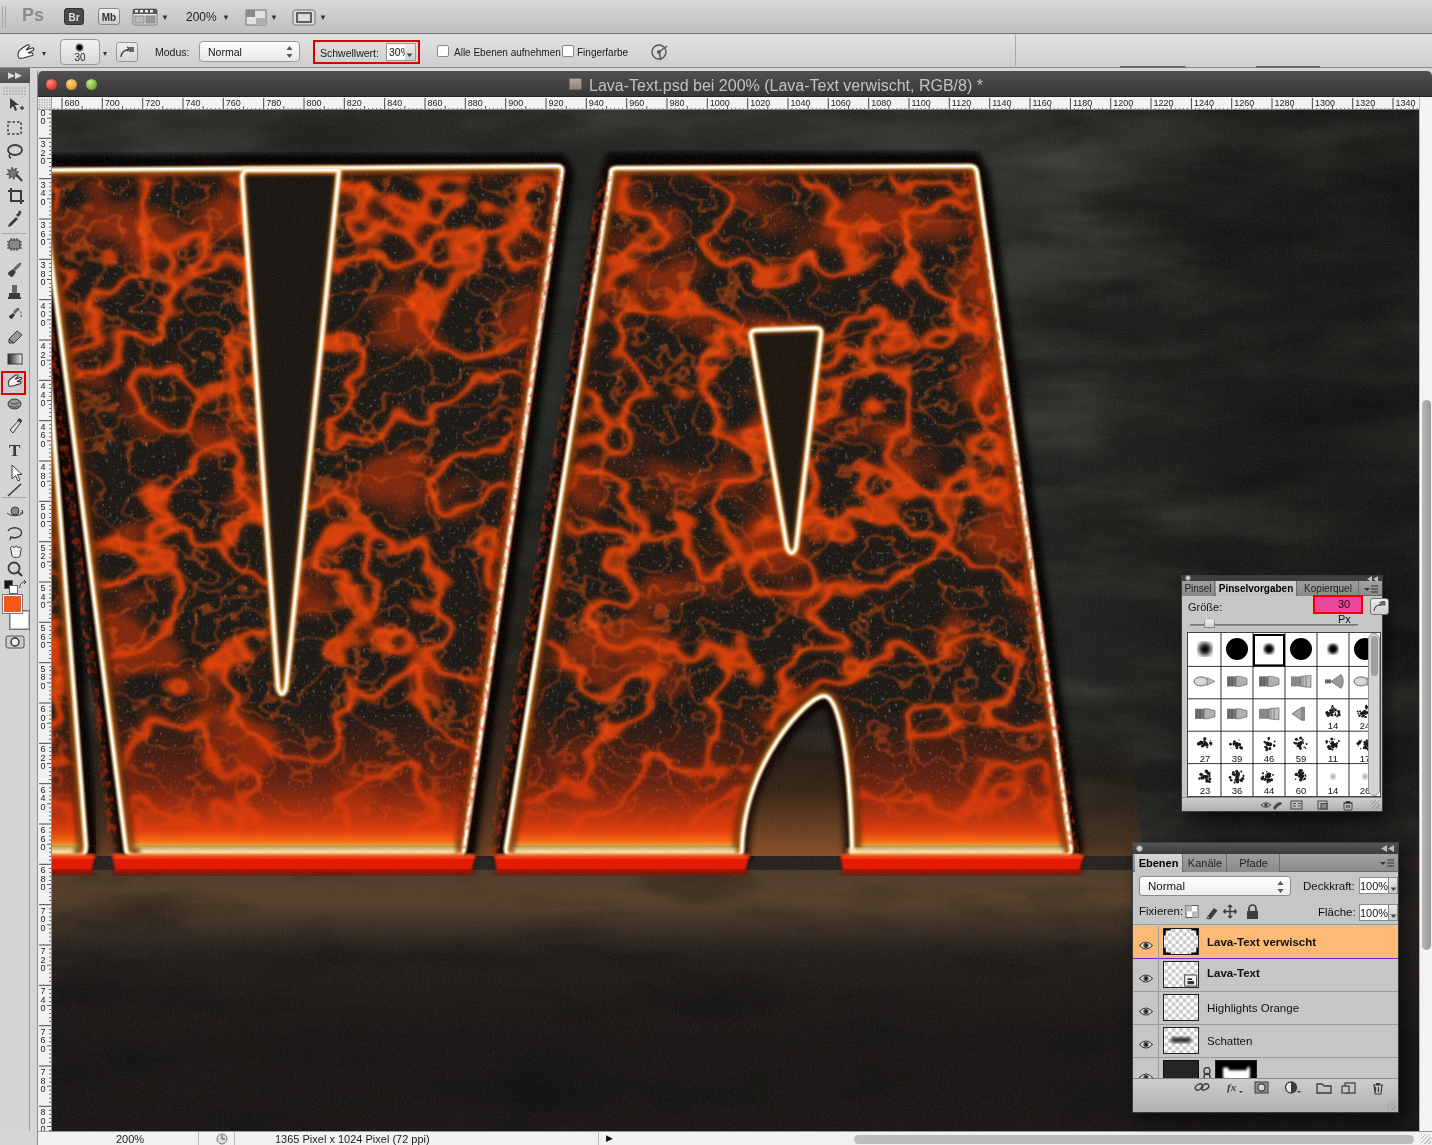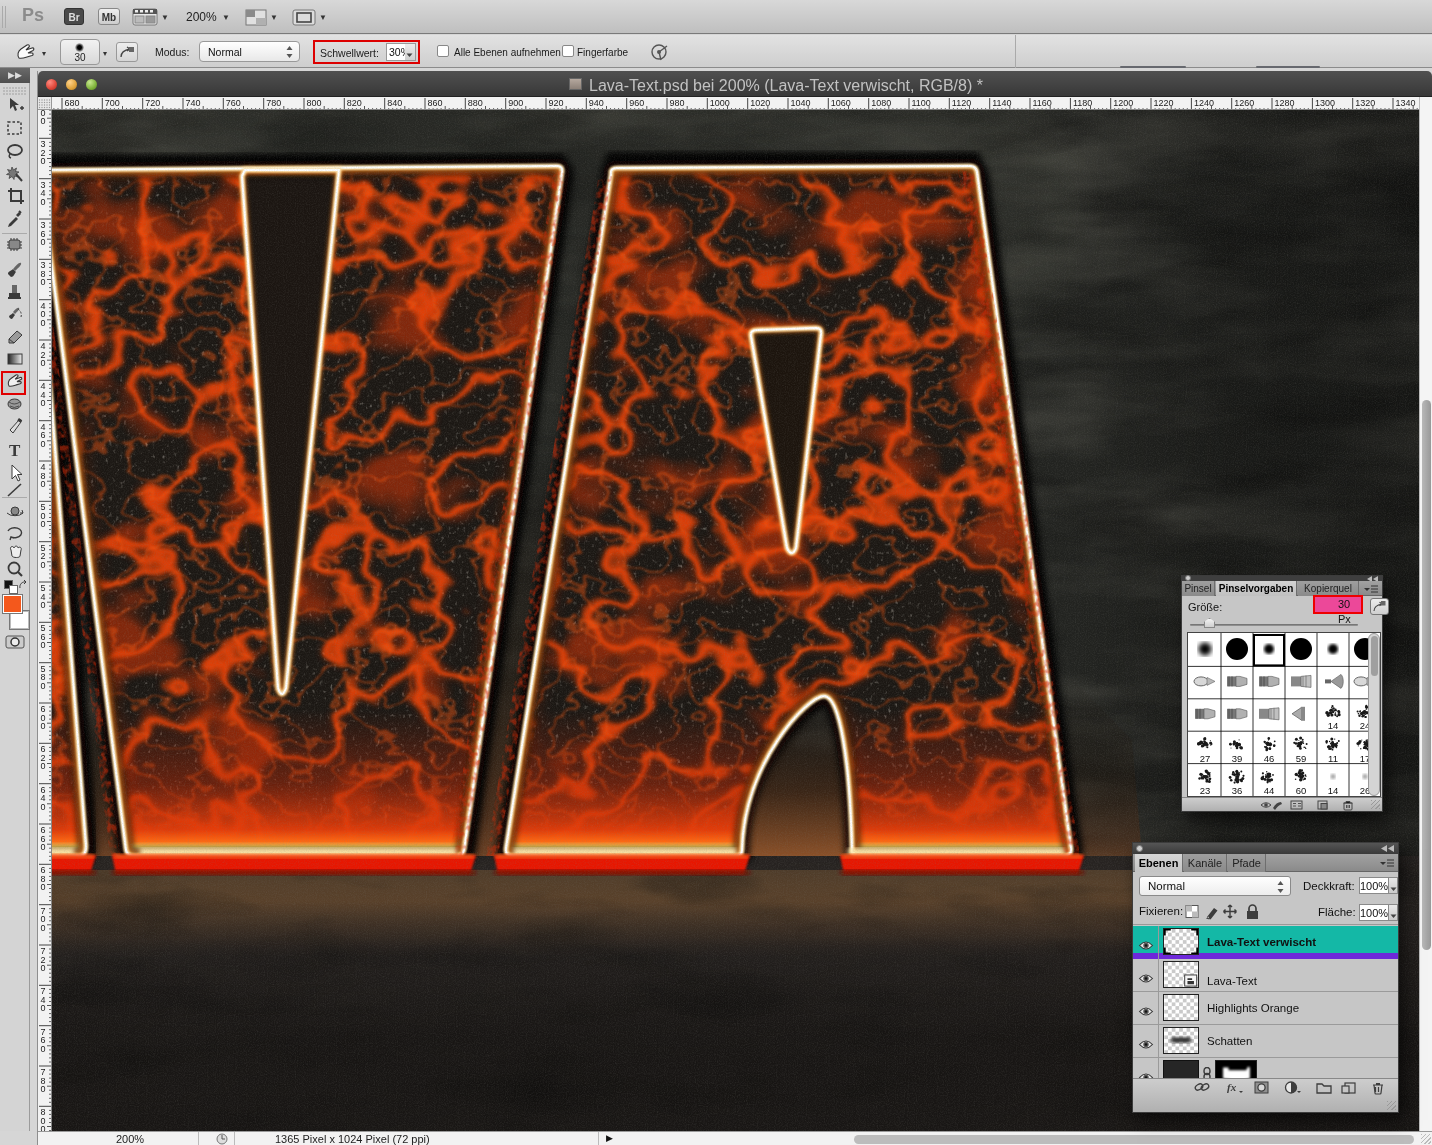--- a/index.html
+++ b/index.html
@@ -1748,21 +1748,21 @@
 <div style="position:absolute;left:1132px;top:842px;width:267px;height:271px;background:#c6c6c6;border:1px solid #3c3c3c;box-shadow:5px 7px 16px rgba(0,0,0,0.6);z-index:21">
   <div style="position:absolute;left:0;top:0;width:100%;height:11px;background:linear-gradient(#555,#3a3a3a)">
     <div style="position:absolute;left:3px;top:2px;width:7px;height:7px;border-radius:50%;background:#cfcfcf;border:1px solid #777"></div>
     <svg width="14" height="7" viewBox="0 0 14 7" style="position:absolute;right:3px;top:2px">
         <path d="M6 0 L0 3.5 L6 7z M13 0 L7 3.5 L13 7z" fill="#bbb"></path>
       </svg>
   </div>
   <div style="position:absolute;left:0;top:11px;width:100%;height:18px;background:linear-gradient(#a2a2a2,#8a8a8a);border-bottom:1px solid #666">
     <span class="tab2" style="left:2px;background:linear-gradient(#d6d6d6,#c4c4c4);color:#000;font-weight:bold;width:48px">Ebenen</span>
     <span class="tab2" style="left:51px;background:linear-gradient(#9e9e9e,#8a8a8a);color:#222;width:43px">Kanäle</span>
-    <span class="tab2" style="left:95px;background:linear-gradient(#9e9e9e,#8a8a8a);color:#222;width:38px">Pfade</span>
+    <span class="tab2" style="left:95px;background:linear-gradient(#9e9e9e,#8a8a8a);color:#222;width:52px">Pfade</span>
     <svg width="16" height="10" viewBox="0 0 16 10" style="position:absolute;right:3px;top:4px">
         <path d="M1 4 l3 3 3-3z" fill="#333"></path>
         <path d="M8 2 h7 M8 5 h7 M8 8 h7" stroke="#333" stroke-width="1.2"></path>
       </svg>
   </div>
   <div style="position:absolute;left:0;top:29px;width:100%;height:28px;background:#c6c6c6">
     <div style="position:absolute;left:6px;top:4px;width:152px;height:20px;background:linear-gradient(#fff,#ededed);border:1px solid #8a8a8a;border-radius:3px;font-size:11.5px;color:#111;padding:3px 0 0 8px">Normal
       <svg width="7" height="12" viewBox="0 0 7 12" style="position:absolute;right:6px;top:4px">
           <path d="M3.5 0 L0.5 4 h6z M3.5 12 L0.5 8 h6z" fill="#555"></path>
         </svg></div>
@@ -1782,21 +1782,21 @@
       <rect x="62" y="8" width="11" height="8" fill="#3d3d3d"></rect>
         <path d="M64 8 v-2.5 a3.5 3.5 0 0 1 7 0 v2.5" stroke="#3d3d3d" stroke-width="1.7" fill="none"></path>
     </svg>
     <div style="position:absolute;left:185px;top:6px;font-size:11.5px;color:#111">Fläche:</div>
     <div style="position:absolute;left:226px;top:4px;width:30px;height:17px;background:#fff;border:1px solid #8a8a8a;font-size:11px;color:#111;text-align:center;line-height:16px">100%</div>
     <div style="position:absolute;left:256px;top:4px;width:9px;height:17px;background:linear-gradient(#e8e8e8,#cacaca);border:1px solid #8a8a8a;border-left:none"><svg width="7" height="5" viewBox="0 0 7 5" style="margin:6px 0 0 0.5px">
           <path d="M0.5 0.5 L3.5 4 L6.5 0.5z" fill="#444"></path>
         </svg></div>
   </div>
   <div style="position:absolute;left:0;top:83px;width:100%;height:171px;overflow:hidden">
-      <div style="position:absolute;left:0;top:0px;width:100%;height:33px;background:#14b8a6;border-bottom:6px solid #6d28d9">
+      <div style="position:absolute;left:0;top:0px;width:100%;height:33px;background:#fdba74;border-bottom:1px solid #6d28d9">
       <div style="position:absolute;left:0;top:0;width:26px;height:33px;border-right:1px solid #9a9a9a"></div>
       <div style="position:absolute;left:5px;top:11px"><svg width="16" height="11" viewBox="0 0 16 11">
             <path d="M1.5 5.5 Q8 -1.5 14.5 5.5 Q8 12.5 1.5 5.5z" fill="#e8e8e8" stroke="#333" stroke-width="1.1"></path>
             <circle cx="8" cy="5.5" r="2.7" fill="#555"></circle>
             <circle cx="8" cy="5.5" r="1.2" fill="#111"></circle>
           </svg></div>
       <div style="position:absolute;left:30px;top:2px">
           <svg width="36" height="27" viewBox="0 0 36 27" style="background:#fff;border:1px solid #222;display:block">
             <rect x="0" y="0" width="4" height="4" fill="#cacaca"></rect>
             <rect x="8" y="0" width="4" height="4" fill="#cacaca"></rect>
@@ -1873,21 +1873,21 @@
             <rect x="28" y="20" width="4" height="4" fill="#cacaca"></rect>
             <rect x="0" y="24" width="4" height="4" fill="#cacaca"></rect>
             <rect x="8" y="24" width="4" height="4" fill="#cacaca"></rect>
             <rect x="16" y="24" width="4" height="4" fill="#cacaca"></rect>
             <rect x="24" y="24" width="4" height="4" fill="#cacaca"></rect>
             <rect x="32" y="24" width="4" height="4" fill="#cacaca"></rect>
             <rect x="22" y="14" width="13" height="12" fill="#f5f5f5" stroke="#333"></rect>
             <path d="M25 17.5 h5 v2 h-5z M25 20.5 h7 v3.5 h-7z" fill="#333"></path>
           </svg>
         </div>
-      <div style="position:absolute;left:74px;top:16px;font-size:11.5px;font-weight:normal;color:#111">Lava-Text</div>
+      <div style="position:absolute;left:74px;top:8px;font-size:11.5px;font-weight:bold;color:#111">Lava-Text</div>
     </div>
       <div style="position:absolute;left:0;top:66px;width:100%;height:33px;background:#c6c6c6;border-bottom:1px solid #9a9a9a">
       <div style="position:absolute;left:0;top:0;width:26px;height:33px;border-right:1px solid #9a9a9a"></div>
       <div style="position:absolute;left:5px;top:11px"><svg width="16" height="11" viewBox="0 0 16 11">
             <path d="M1.5 5.5 Q8 -1.5 14.5 5.5 Q8 12.5 1.5 5.5z" fill="#e8e8e8" stroke="#333" stroke-width="1.1"></path>
             <circle cx="8" cy="5.5" r="2.7" fill="#555"></circle>
             <circle cx="8" cy="5.5" r="1.2" fill="#111"></circle>
           </svg></div>
       <div style="position:absolute;left:30px;top:2px">
           <svg width="36" height="27" viewBox="0 0 36 27" style="background:#fff;border:1px solid #222;display:block">

